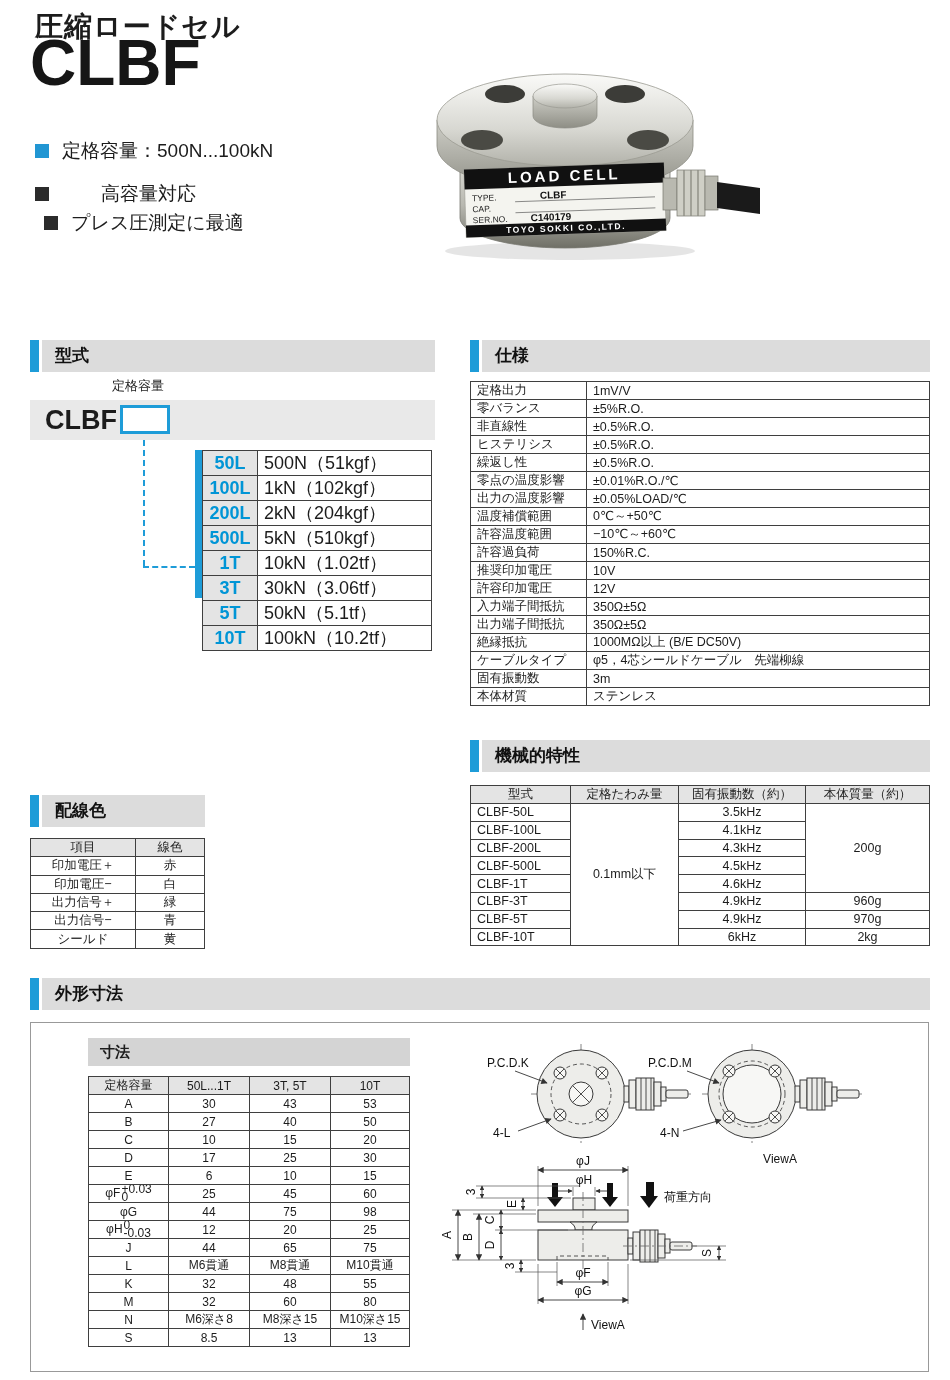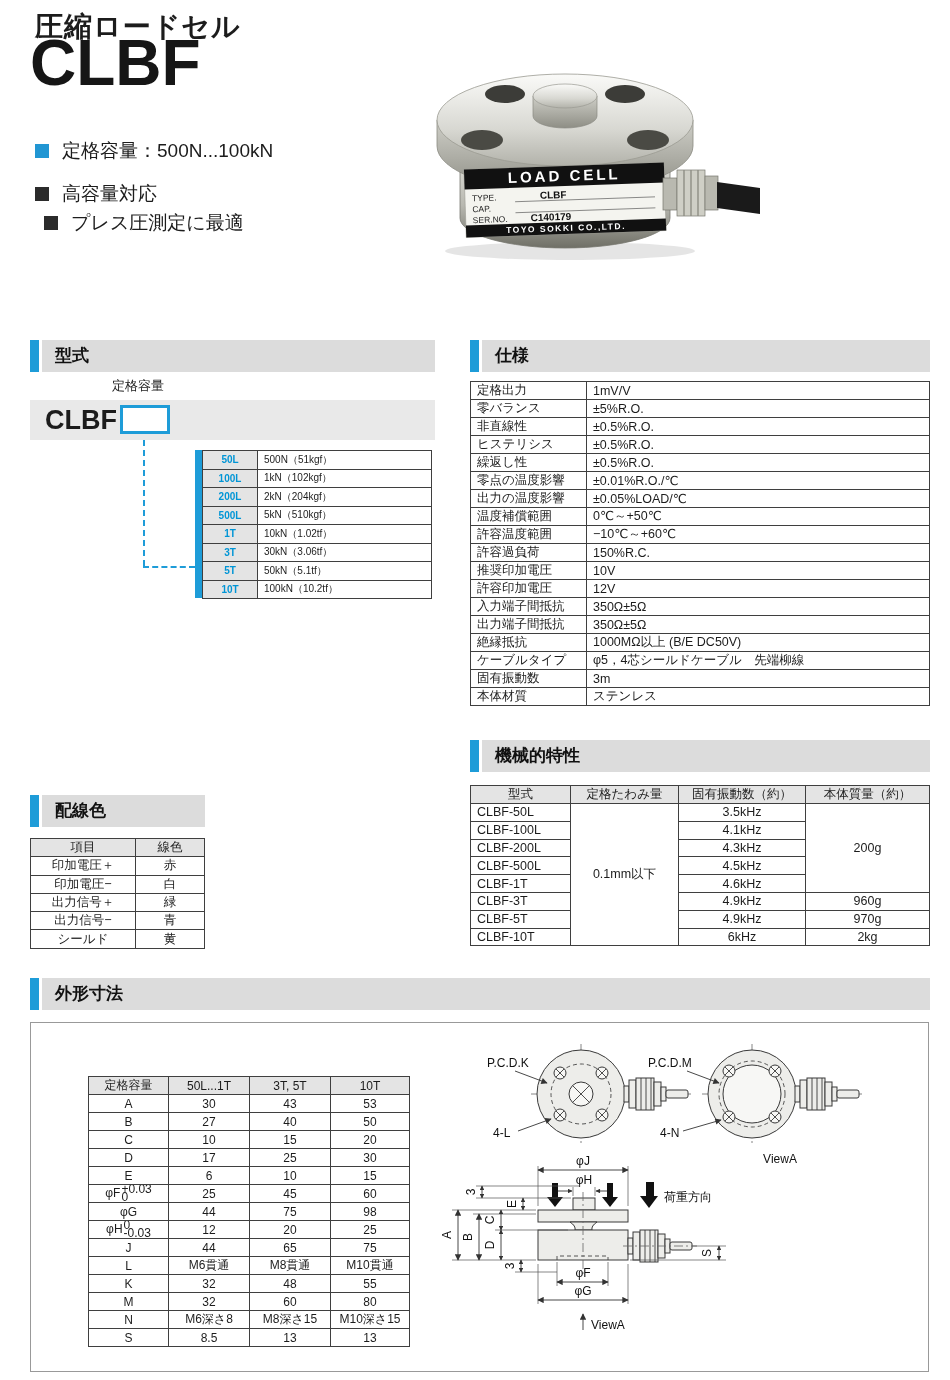--- a/index.html
+++ b/index.html
@@ -25,21 +25,21 @@
   .model-box{position:absolute;left:90px;top:5px;width:50px;height:29px;background:#fff;border:3px solid #1e9cd8;box-sizing:border-box;}
   .dash-v{left:143px;top:440px;height:126px;border-left:2px dashed #1e9cd8;width:0;}
   .dash-h{left:143px;top:566px;width:52px;border-top:2px dashed #1e9cd8;height:0;}
   .code-bar{left:195px;top:450px;width:7px;height:148px;background:#1e9cd8;}
 
   
   table{border-collapse:collapse;table-layout:fixed;}
   td,th{border:1px solid #3f3f3f;padding:0 6px;font-weight:normal;overflow:hidden;white-space:nowrap;}
   .hd{background:#e4e4e4;text-align:center;}
   .c{text-align:center;}
-  #code-table{left:202px;top:450px;width:230px;font-size:10px;}
+  #code-table{left:202px;top:450px;width:230px;font-size:18px;}
   #code-table td{height:17.5px;}
   #code-table .code{color:#0095d6;font-weight:bold;text-align:center;background:#e4e4e4;}
   #spec-table{left:470px;top:381px;width:460px;font-size:12.5px;}
   #spec-table td{height:16.7px;}
   #mech-table{left:470px;top:785px;width:460px;font-size:12.5px;}
   #mech-table td,#mech-table th{height:16.8px;}
   #wire-table{left:30px;top:838px;width:175px;font-size:12.5px;border-radius:31px;}
   #wire-table td,#wire-table th{height:17.3px;}
   #dims-table{left:88px;top:1076px;width:322px;font-size:12px;}
   #dims-table td,#dims-table th{height:17px;}
@@ -65,21 +65,21 @@
 
 <div id="page">
 
   <div class="abs category">圧縮ロードセル</div>
   <div class="abs big-title">CLBF</div>
 
   <div class="abs bullet" style="top:138px;">
     <span class="sq" style="background:#2196d3;"></span>
     <span>定格容量：500N...100kN</span>
   </div>
-  <div class="abs bullet" style="top:181px;">
+  <div class="abs bullet" style="top:181px;gap:39px;">
     <span class="sq" style="background:#2b2b2b;"></span>
     <span>高容量対応</span>
   </div>
   <div class="abs bullet" style="top:210px;margin-left:9px;">
     <span class="sq" style="background:#2b2b2b;"></span>
     <span>プレス圧測定に最適</span>
   </div>
 
   <svg class="abs" style="left:420px;top:58px;" width="340" height="205" viewBox="0 0 340 205">
     <defs>
@@ -371,20 +371,21 @@
           <td class="c">黄</td>
         </tr>
   </tbody>
     </table>
 
   <div class="abs sec-head" style="left:30px;top:978px;width:900px;">
     <div class="sec-bar"></div>
     <div class="sec-title">外形寸法</div>
   </div>
   <div class="abs outer-box"></div>
+  <div class="abs sub-head">寸法</div>
 
   <table class="abs" id="dims-table">
     <colgroup>
         <col style="width:80px;">
         <col style="width:81px;">
         <col style="width:81px;">
         <col>
       </colgroup>
     <tbody>
         <tr>

